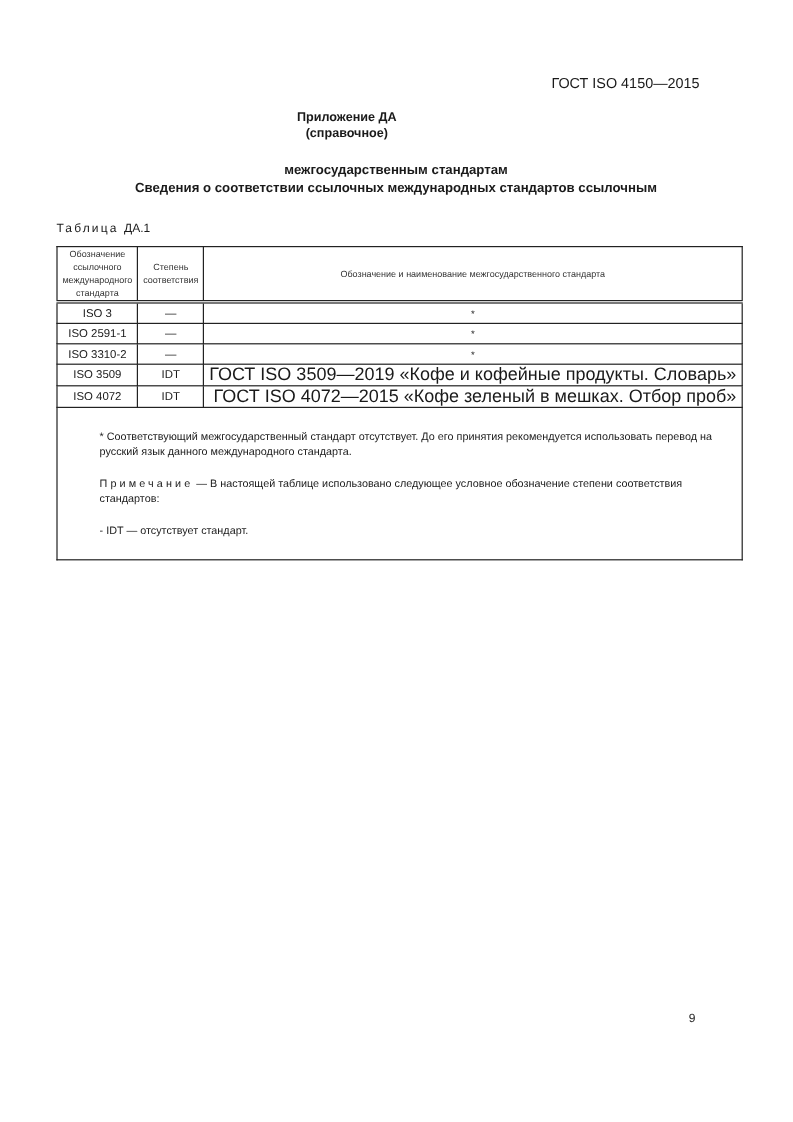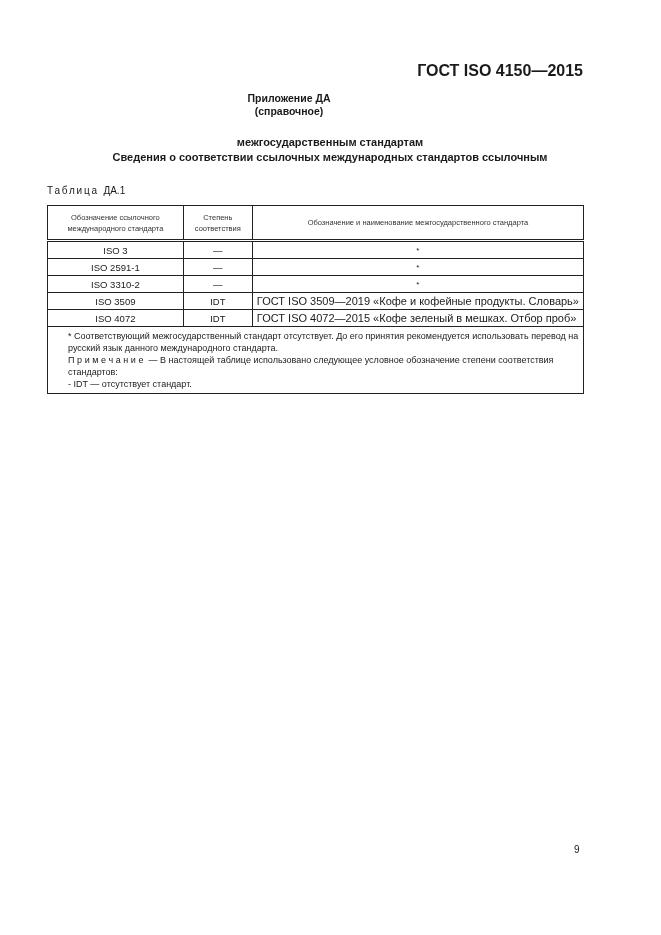--- a/index.html
+++ b/index.html
@@ -1,32 +1,32 @@
 <!DOCTYPE html>
 <html><head>
 <meta charset="utf-8">
 <style>
   html, body { margin:0; padding:0; }
   body { width:661px; height:935px; background:#ffffff; position:relative; overflow:hidden;
          font-family:"Liberation Sans", sans-serif; color:#1a1a1a; }
-  .doc-code { position:absolute; top:62px; right:78px; font-size:16px; font-weight:bold; }
+  .doc-code { position:absolute; top:62px; right:78px; font-size:12px; font-weight:normal; }
   .annex { position:absolute; top:92px; left:0; width:578px; text-align:center; font-size:10.5px; font-weight:bold; line-height:13px; }
   .annex .sub { font-weight:bold; }
   .title { position:absolute; top:135px; left:60px; width:540px; text-align:center; font-size:11px; font-weight:bold; line-height:15px; }
   .table-caption { position:absolute; top:185px; left:47px; font-size:10px; letter-spacing:1.8px; }
   .table-caption .num { letter-spacing:0; }
   table.main { position:absolute; top:205px; left:47px; width:537px; border-collapse:collapse; font-size:9.5px; }
   table.main td, table.main th { border:1px solid #222; padding:0 4px; }
   table.main th { font-weight:normal; font-size:7.5px; color:#333; height:33px; line-height:11px; text-align:center; }
   table.main thead tr th { border-bottom:3px double #222; }
   table.main td { height:16px; text-align:center; }
-  table.main td.name { text-align:left; white-space:nowrap; font-size:11px; }
+  table.main td.name { text-align:right; white-space:nowrap; font-size:15px; }
   table.main td.name.star { text-align:center; font-size:8px; }
   td.foot { text-align:left !important; height:auto !important; padding:3px 4px 3px 4px !important; font-size:9px; line-height:12px; }
-  .foot p { margin:0; }
+  .foot p { margin:15px; }
   .indent { padding-left:16px; }
   .spaced { letter-spacing:2.6px; }
   .page-num { position:absolute; top:844px; left:574px; font-size:10px; }
 </style>
 </head>
 <body>
 
 <div class="doc-code">ГОСТ ISO 4150—2015</div>
 
 <div class="annex">

